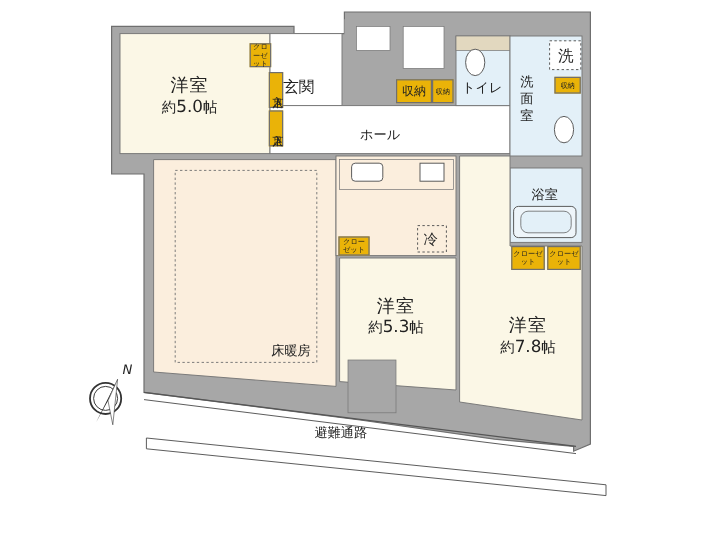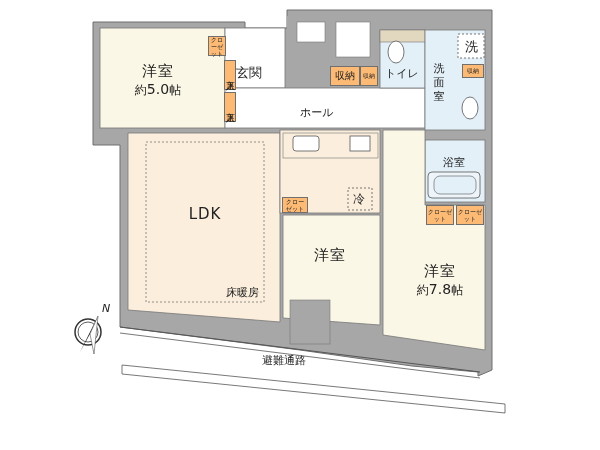--- a/index.html
+++ b/index.html
@@ -5,21 +5,21 @@
   html, body { margin: 0; padding: 0; background: #ffffff; }
   body { width: 600px; height: 450px; position: relative; overflow: hidden;
          font-family: "DejaVu Sans", sans-serif; color: #222; }
   .plan { position: absolute; left: 0; top: 0; width: 600px; height: 450px; }
   .lbl { position: absolute; text-align: center; white-space: nowrap; }
   .name { font-size: 15px; letter-spacing: 1px; }
   .area { font-size: 12px; }
   .area .num { font-size: 14px; }
   .small { font-size: 11px; }
   .tiny { font-size: 6px; line-height: 7px; }
-  .box { position: absolute; background: #fdba74; border: 1px solid #6f6f6f; box-sizing: border-box;
+  .box { position: absolute; background: #eab308; border: 1px solid #6f6f6f; box-sizing: border-box;
          display: flex; align-items: center; justify-content: center; text-align: center; }
   .vert { writing-mode: vertical-rl; font-size: 9px; letter-spacing: -1px; }
 </style>
 </head>
 <body>
 
 <div class="plan">
   <svg width="600" height="450" viewBox="0 0 600 450" style="position:absolute;left:0;top:0">
 
     <path d="M93 22 L245 22 L245 28 L287 28 L287 10 L492 10 L492 370 L478 376 L478 372 L412 366 L300 350 L120 327 L120 145 L93 145 Z" fill="#a7a7a7" stroke="#6f6f6f" stroke-width="1"></path>
@@ -101,25 +101,25 @@
     </div>
   <div class="box tiny" style="left:456px;top:205px;width:28px;height:20px;">
       <span>クローゼット</span>
     </div>
 
   <div class="lbl" style="left:128px;top:62px;width:60px;">
     <div class="name">洋室</div>
     <div class="area"><span>約</span><span class="num">5.0</span><span>帖</span></div>
   </div>
   <div class="lbl" style="left:170px;top:205px;width:70px;">
-    <div class="name">LDK</div>
   </div>
   <div class="lbl small" style="left:226px;top:285px;">床暖房</div>
   <div class="lbl" style="left:300px;top:246px;width:60px;">
     <div class="name">洋室</div>
+    <div class="area"><span>約</span><span class="num">5.3</span><span>帖</span></div>
   </div>
   <div class="lbl" style="left:410px;top:262px;width:60px;">
     <div class="name">洋室</div>
     <div class="area"><span>約</span><span class="num">7.8</span><span>帖</span></div>
   </div>
 
   <div class="lbl" style="left:236px;top:64px;font-size:13px;">玄関</div>
   <div class="lbl small" style="left:300px;top:105px;">ホール</div>
   <div class="lbl small" style="left:385px;top:66px;">トイレ</div>
   <div class="lbl small" style="left:433px;top:62px;width:12px;white-space:normal;line-height:14px;">洗面室</div>

